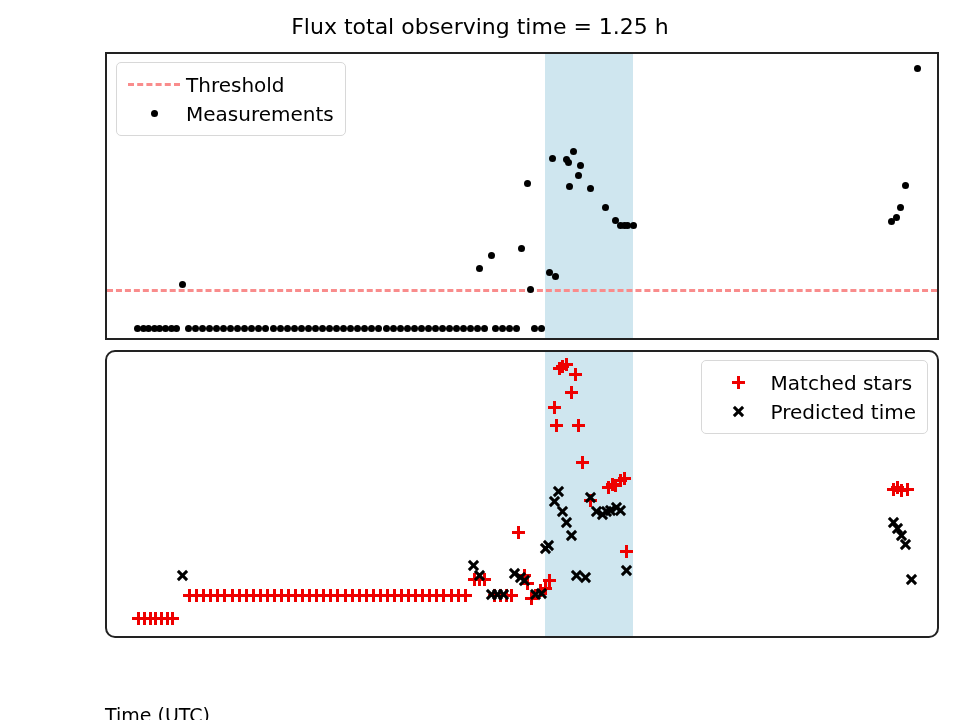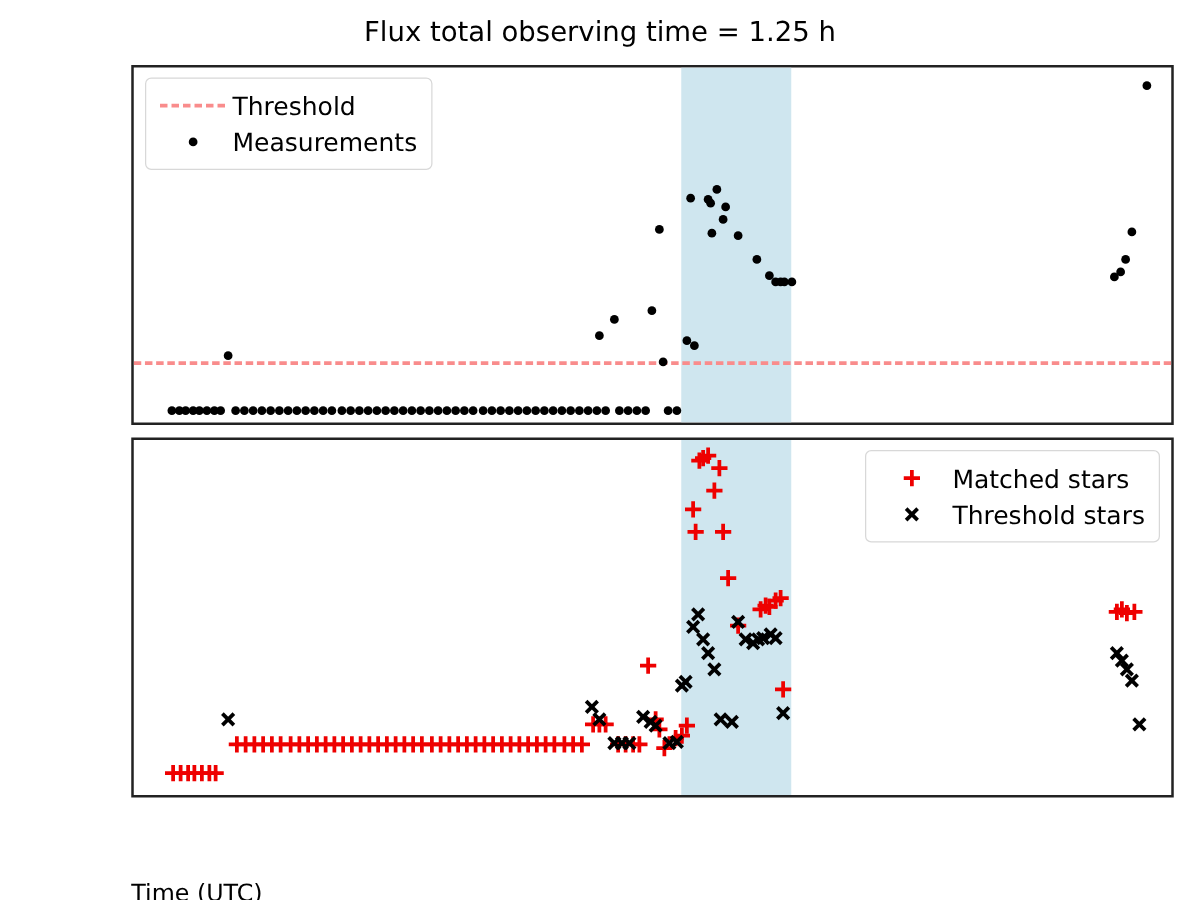--- a/index.html
+++ b/index.html
@@ -41,20 +41,21 @@
     left: 105px;
     top: 52px;
     width: 834px;
     height: 288px;
   }
   #panel-bottom {
     left: 105px;
     top: 350px;
     width: 834px;
     height: 288px;
+    border-radius: 10px;
   }
   .plotarea {
     position: absolute;
     left: 0;
     top: 0;
     width: 100%;
     height: 100%;
   }
   .band {
     position: absolute;
@@ -450,21 +451,21 @@
       <div class="legend-row">
         <span class="legend-key">
             <span class="key-plus"></span>
           </span>
         <span class="legend-label">Matched stars</span>
       </div>
       <div class="legend-row">
         <span class="legend-key">
             <span class="key-ex"></span>
           </span>
-        <span class="legend-label">Threshold stars</span>
+        <span class="legend-label">Predicted time</span>
       </div>
     </div>
 
   <div class="ytick" style="top: 268.262px;"></div>
       <div class="ytick" style="top: 196.725px;"></div>
       <div class="ytick" style="top: 125.189px;"></div>
       <div class="ytick" style="top: 53.6524px;"></div>
       <div class="xtick" style="left: 81.234px;"></div>
       <div class="xtick" style="left: 222.511px;"></div>
       <div class="xtick" style="left: 363.787px;"></div>

